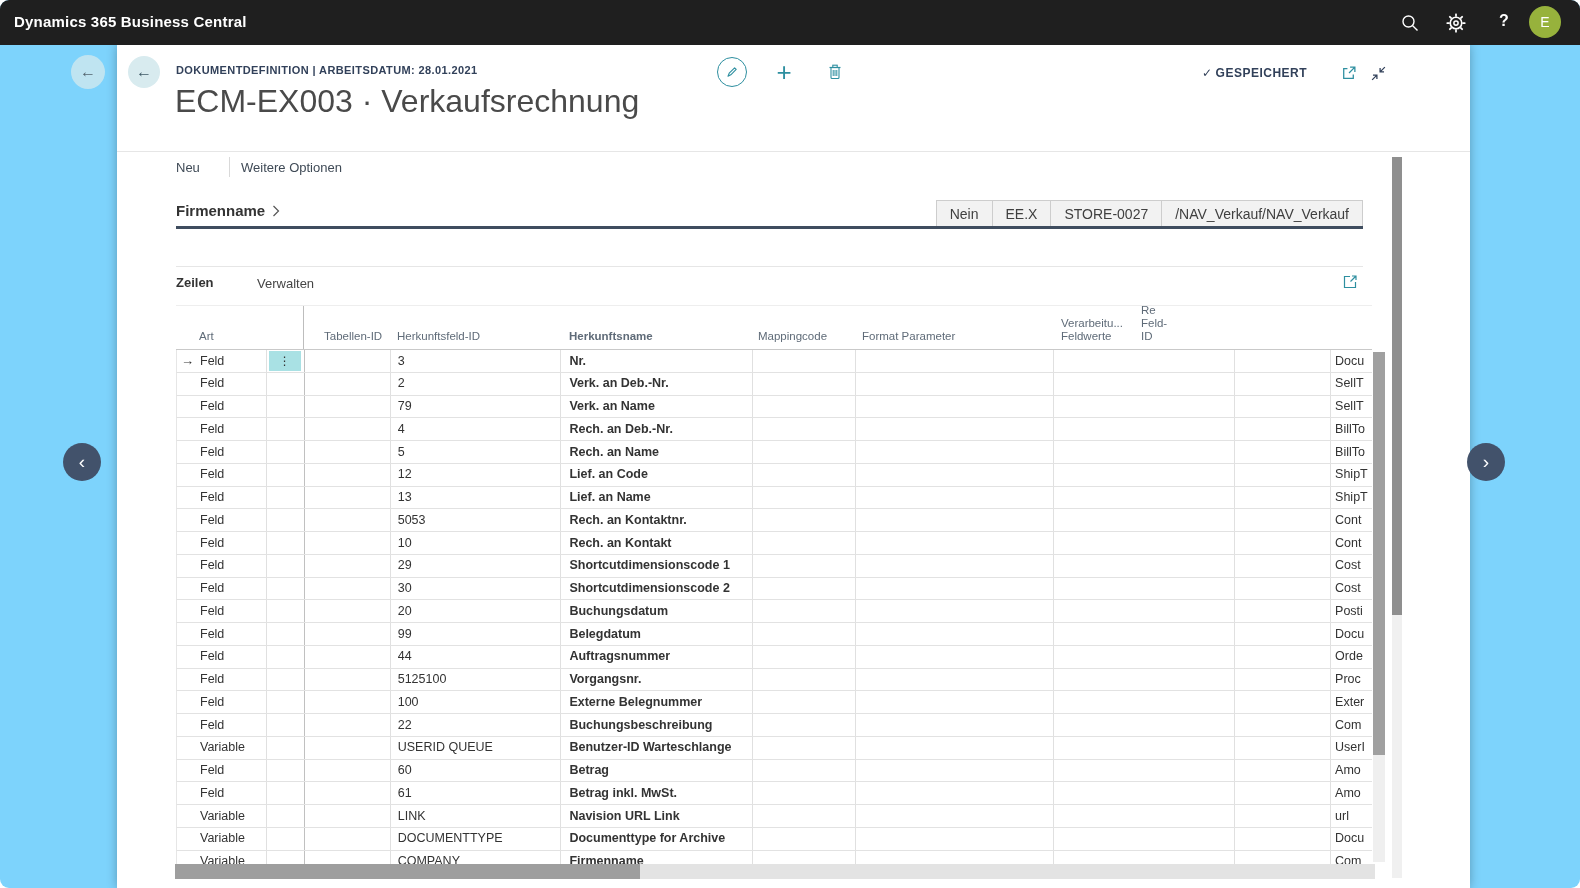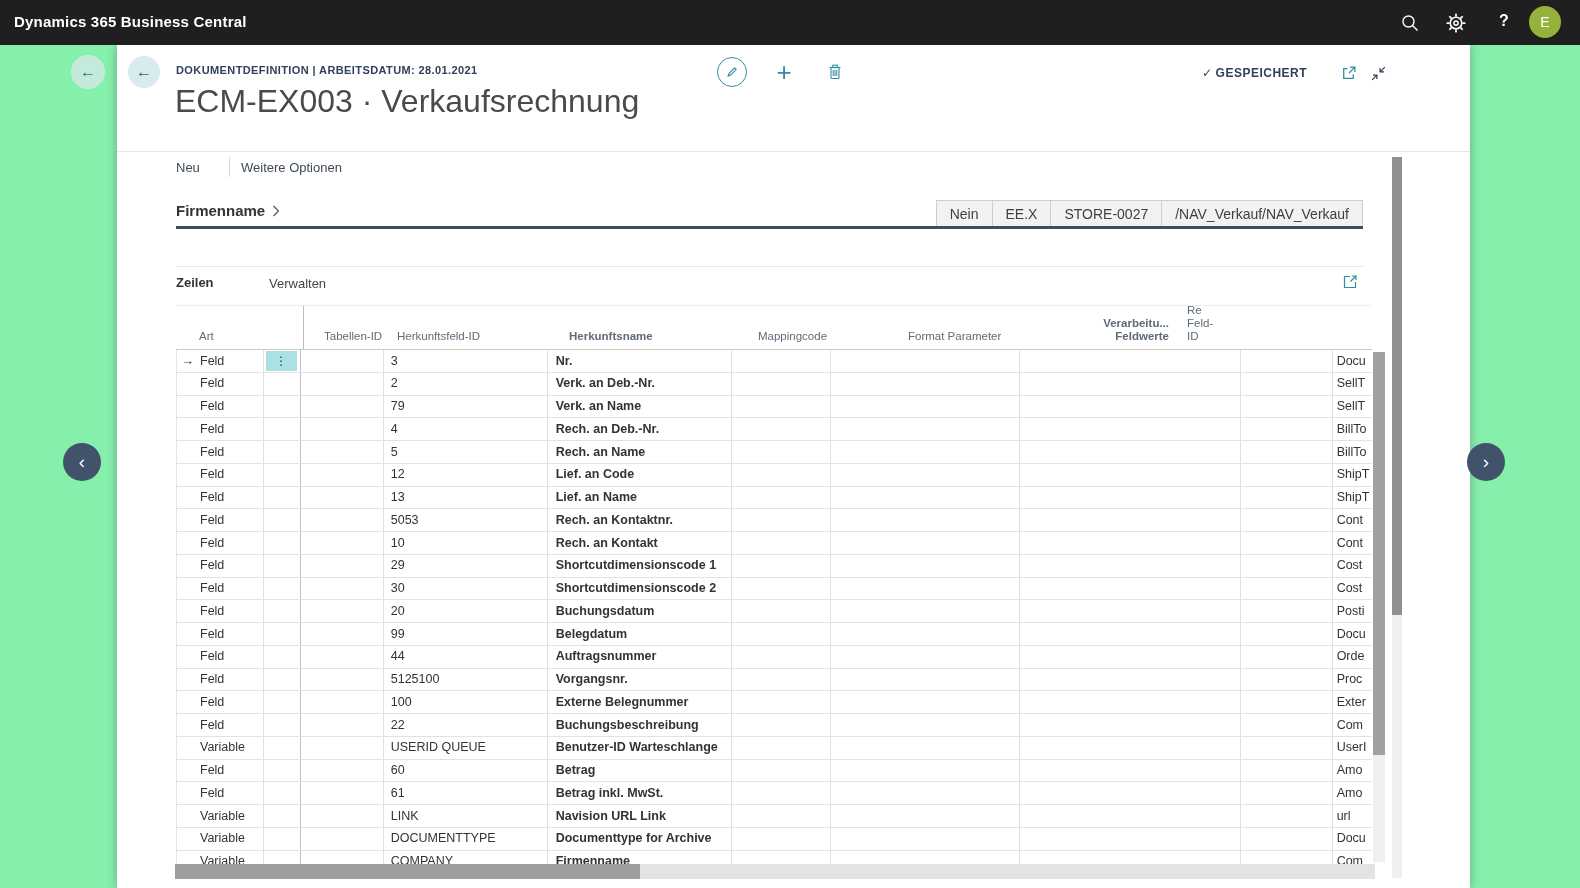--- a/index.html
+++ b/index.html
@@ -1,18 +1,18 @@
 <!DOCTYPE html>
 <html><head>
 <meta charset="utf-8">
 <style>
   * { margin:0; padding:0; box-sizing:border-box; }
   html,body { width:1580px; height:888px; overflow:hidden;
     font-family:"Liberation Sans","DejaVu Sans",sans-serif; }
-  .viewport { position:relative; width:1580px; height:888px; background:#86efac; overflow:hidden; }
+  .viewport { position:relative; width:1580px; height:888px; background:#7dd3fc; overflow:hidden;border-radius:9px; }
 
   
   .topbar { position:absolute; left:0; top:0; width:1580px; height:45px; background:#1f1f1f; z-index:50; }
   .topbar-title { position:absolute; left:14px; top:13px; color:#fff; font-size:15px; font-weight:700; letter-spacing:.2px; }
   .tb-icon { position:absolute; top:13px; width:20px; height:20px; color:#fff; }
   .tb-help { position:absolute; top:12px; color:#fff; font-size:16px; font-weight:700; width:20px; text-align:center; }
   .avatar { position:absolute; left:1529px; top:6px; width:32px; height:32px; border-radius:50%;
     background:#97b23c; color:#fff; font-size:14px; font-weight:400; display:flex; align-items:center; justify-content:center; }
 
   
@@ -47,39 +47,39 @@
   .menu-sep { position:absolute; left:112px; top:112px; width:1px; height:20px; background:#d9d9d9; }
 
   .section-label { position:absolute; left:59px; top:157px; font-size:15px; font-weight:700; color:#333;
     display:flex; align-items:center; gap:7px; cursor:pointer; }
   .badges { position:absolute; top:155px; left:59px; width:1187px; display:flex; justify-content:flex-end; }
   .badge { background:#f2f2f2; border:1px solid #cdcdcd; margin-left:-1px; padding:5px 13px 6px;
     font-size:14px; color:#404040; white-space:nowrap; cursor:pointer; }
   .section-underline { position:absolute; left:59px; top:181px; width:1187px; height:3px; background:#3f4d5f; }
 
   .lines-label { position:absolute; left:59px; top:230px; font-size:13px; font-weight:700; color:#333; cursor:pointer; }
-  .manage-label { position:absolute; left:140px; top:231px; font-size:13px; color:#454545; cursor:pointer;margin-left:12px; }
+  .manage-label { position:absolute; left:140px; top:231px; font-size:13px; color:#454545; cursor:pointer; }
   .focus-icon { position:absolute; left:1225px; top:229px; width:16px; height:16px; cursor:pointer; }
 
   
   .grid { position:absolute; left:59px; top:260px; width:1196px; }
   .thead { display:flex; height:45px; border-top:1px solid #eeeeee; border-bottom:1px solid #c9c9c9; }
   .th { display:flex; align-items:flex-end; padding-bottom:6px; font-size:11.5px; color:#5f6b78;
     white-space:pre-line; line-height:13px; overflow:hidden; border-right:1px solid transparent; cursor:pointer; }
   .th.c1 { border-right-color:#bdbdbd; }
   .tr { display:flex; height:22.75px; border-bottom:1px solid #e2e2e2; border-left:1px solid #e6e6e6; }
   .td { position:relative; border-right:1px solid #e0e0e0; overflow:hidden; white-space:nowrap;
     font-size:12.5px; color:#333; padding-top:3.5px; cursor:default; }
   .td.c1 { border-right-color:#c0c0c0; }
   .c0{width:90px;} .c1{width:38px;} .c2{width:86px;} .c3{width:171px;} .c4{width:192px;}
   .c5{width:103px;} .c6{width:198px;} .c7{width:182px;} .c8{width:96px;} .c9{width:41px; border-right:none!important;}
   .th.c0,.td.c0{padding-left:23px;} .th.c2,.td.c2{padding-left:20px;} .th.c3,.td.c3{padding-left:7px;}
   .th.c4,.td.c4{padding-left:8px;font-weight:bold;} .th.c5,.td.c5{padding-left:5px;} .th.c6,.td.c6{padding-left:5px;}
-  .th.c7,.td.c7{padding-left:6px;margin-left:46px;} .th.c9{padding-left:7px;} .td.c9{padding-left:4px;}
-  .th.c8{justify-content:flex-end; text-align:right; padding-right:10px;font-weight:bold;}
+  .th.c7,.td.c7{padding-left:6px;} .th.c9{padding-left:7px;} .td.c9{padding-left:4px;}
+  .th.c8{justify-content:flex-end; text-align:left; padding-right:10px;}
   .row-marker { position:absolute; left:4px; top:3px; font-size:13px; color:#333; }
   .dots-box { position:absolute; left:2px; top:1px; right:3px; bottom:1px; background:#a9e1e4;
     display:flex; align-items:center; justify-content:center; font-size:12px; color:#333; cursor:pointer; }
 
   
   .hscroll { position:absolute; left:58px; top:819px; width:1200px; height:15px; background:#e3e3e3; }
   .hscroll-thumb { position:absolute; left:0; top:0; width:465px; height:15px; background:#9e9e9e; cursor:pointer; }
   .vscroll-table { position:absolute; left:1256px; top:307px; width:12px; height:510px; background:#efefef; }
   .vscroll-table-thumb { position:absolute; left:0; top:0; width:12px; height:403px; background:#a0a0a0; cursor:pointer; }
   .vscroll-page { position:absolute; left:1275px; top:112px; width:10px; height:721px; background:#f0f0f0; }

